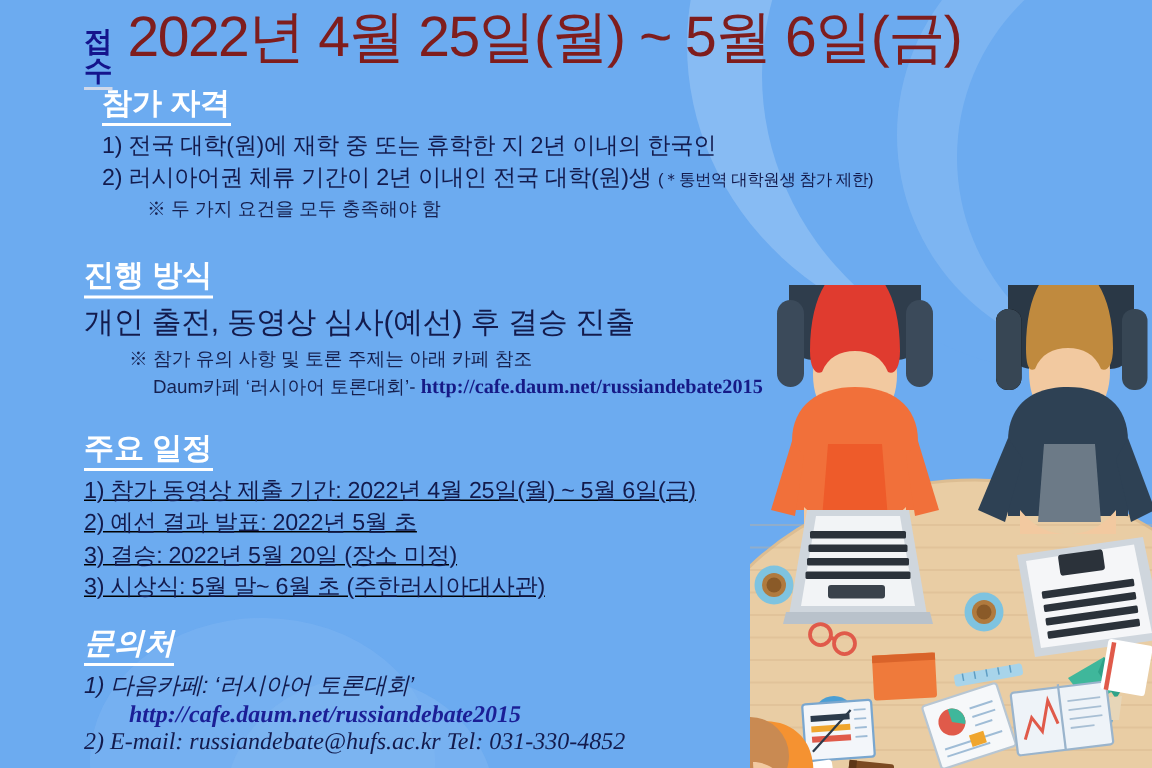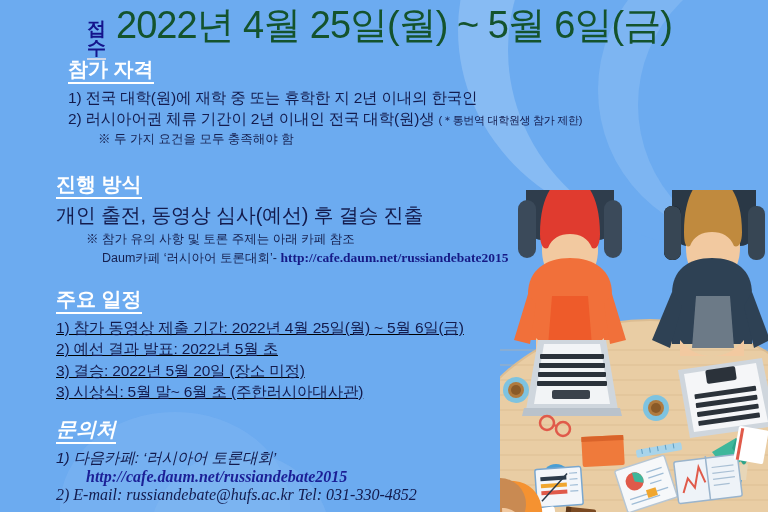--- a/index.html
+++ b/index.html
@@ -73,39 +73,38 @@
   #illustration svg { display:block; }
 
   
   .content { position:absolute; left:0; top:0; width:560px; }
 
   .title-row {
     display:flex;
     align-items:baseline;
     gap:10px;
     padding:6px 0 0 56px;
-    margin-left:31px;
   }
   .badge {
     font-family:"Liberation Sans", sans-serif;
     font-weight:bold;
     font-size:19px;
     color:#14148c;
     border-bottom:2px solid #cfd8ea;
     padding-bottom:1px;
     line-height:1;
     position:relative;
     top:-3px;
   }
   .title-main {
     font-family:"Liberation Sans", sans-serif;
     font-weight:normal;
     font-size:38px;
     letter-spacing:-1px;
-    color:#14532d;
+    color:#7f1d1d;
     line-height:1.05;
     white-space:nowrap;
   }
 
   .section { padding-left:56px; }
 
   .sec-head {
     display:inline-block;
     font-weight:bold;
     font-size:20px;

